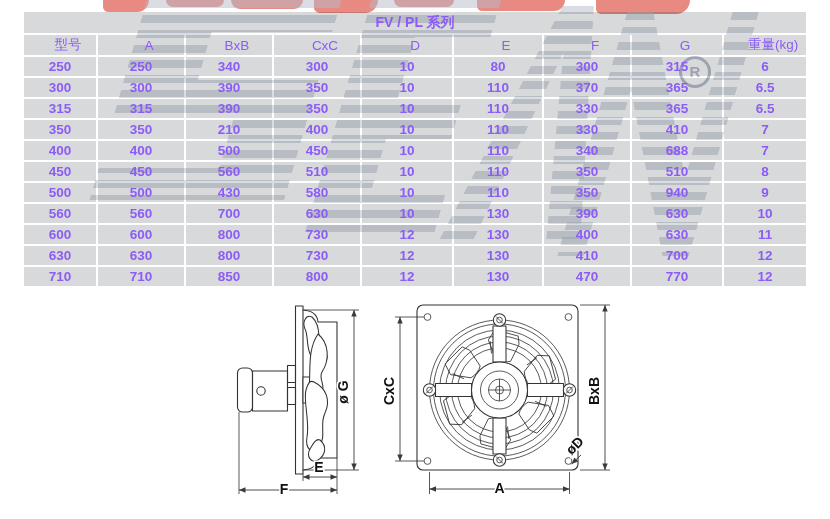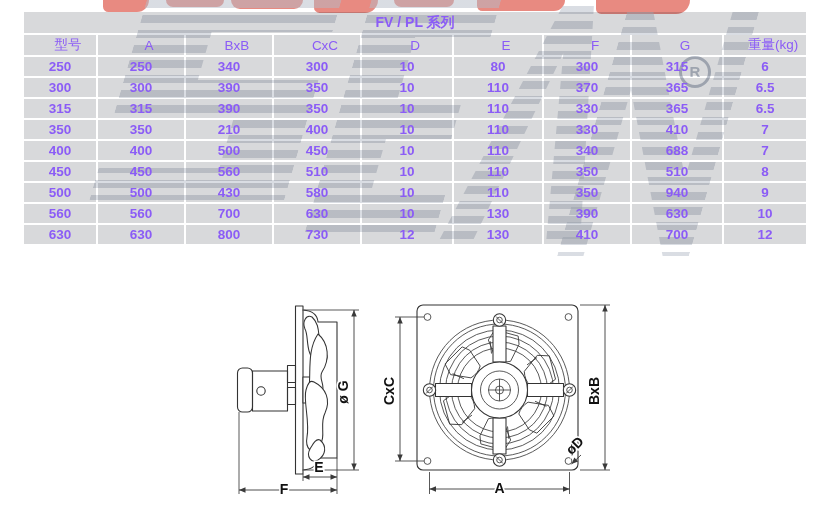--- a/index.html
+++ b/index.html
@@ -169,28 +169,50 @@
           <td>560</td>
           <td>700</td>
           <td>630</td>
           <td>10</td>
           <td>130</td>
           <td>390</td>
           <td>630</td>
           <td>10</td>
         </tr>
     <tr>
+          <td>600</td>
+          <td>600</td>
+          <td>800</td>
+          <td>730</td>
+          <td>12</td>
+          <td>130</td>
+          <td>400</td>
+          <td>630</td>
+          <td>11</td>
+        </tr>
+    <tr>
           <td>630</td>
           <td>630</td>
           <td>800</td>
           <td>730</td>
           <td>12</td>
           <td>130</td>
           <td>410</td>
           <td>700</td>
+          <td>12</td>
+        </tr>
+    <tr>
+          <td>710</td>
+          <td>710</td>
+          <td>850</td>
+          <td>800</td>
+          <td>12</td>
+          <td>130</td>
+          <td>470</td>
+          <td>770</td>
           <td>12</td>
         </tr>
   </tbody>
     </table>
 
   <svg id="drawings" viewBox="160 290 478 229" xmlns="http://www.w3.org/2000/svg">
     <defs>
       <marker id="arr" viewBox="0 0 10 10" refX="9.5" refY="5" markerWidth="8" markerHeight="8" orient="auto-start-reverse">
         <path d="M0.5,1.2 L9.5,5 L0.5,8.8 Z" fill="#3a3a3a"></path>
       </marker>

